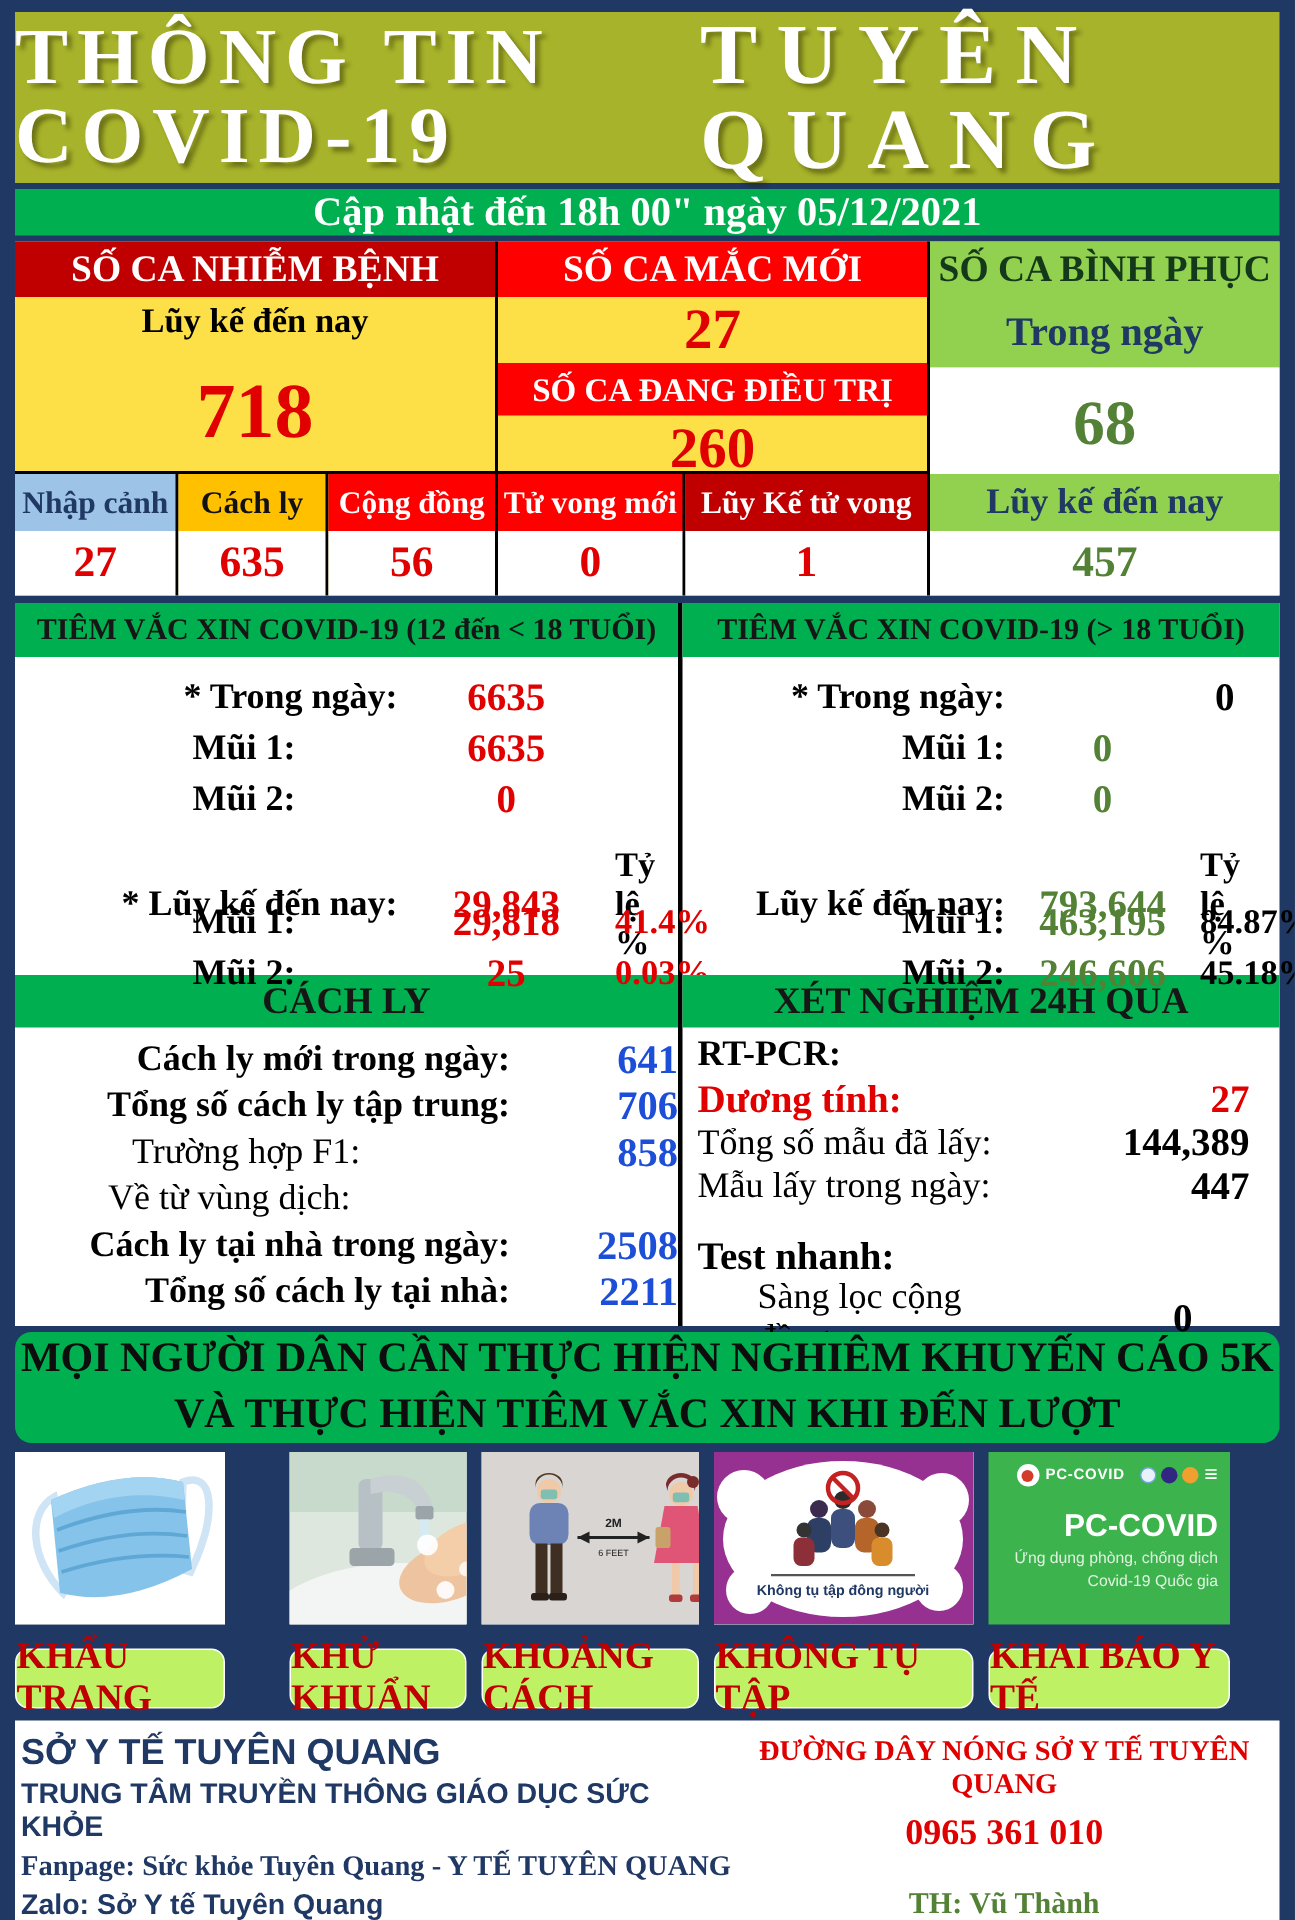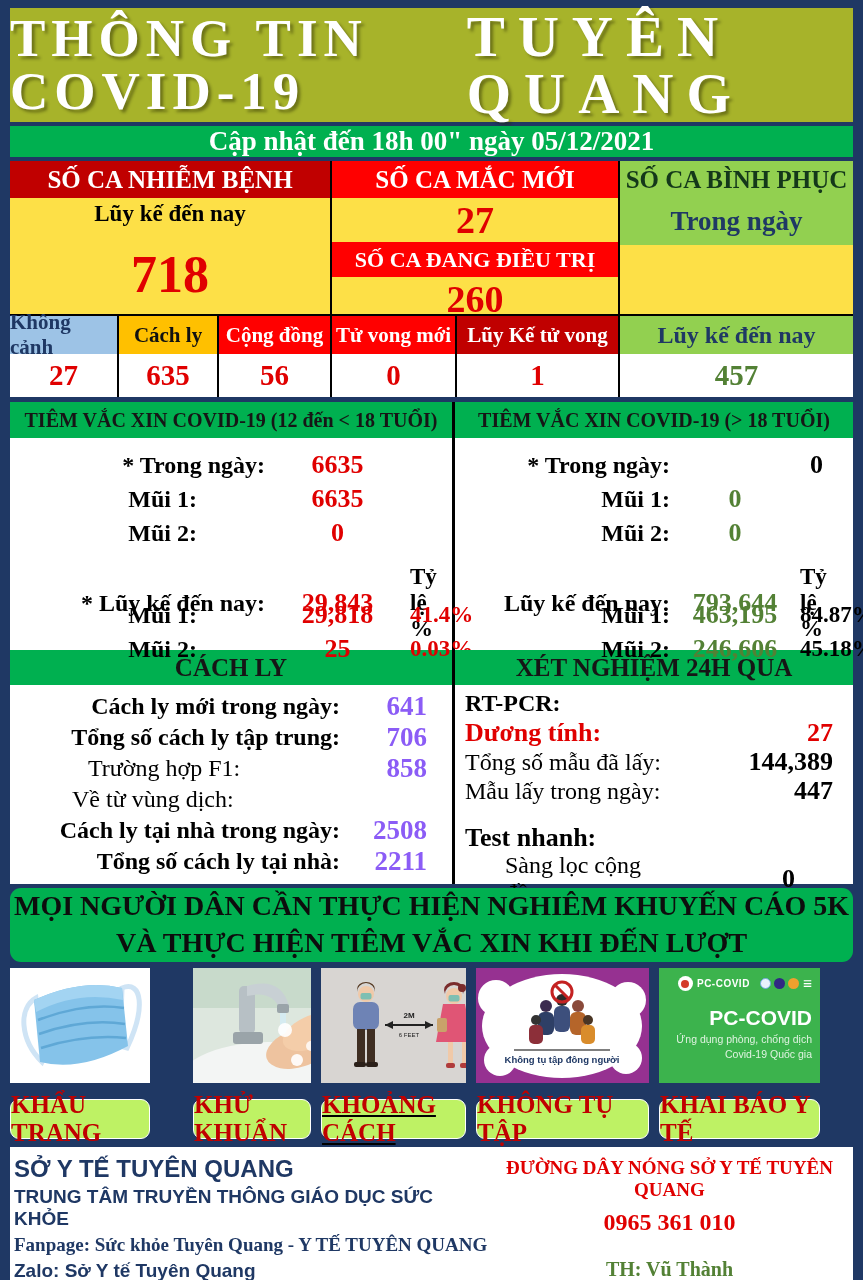--- a/index.html
+++ b/index.html
@@ -68,40 +68,40 @@
   .v-lab.ind { margin-right: 68px; }
   .v-val { justify-self: center; font-weight: bold; font-size: 26px; }
   .v-rate { justify-self: end; padding-right: 14px; font-weight: bold; font-size: 23px; }
   .red { color: #e00000; } .grn { color: #538135; } .blk { color: #000; }
   .v-spacer { height: 14px; }
   .q-body { height: 199px; padding-top: 6px; }
   .qr { display: grid; grid-template-columns: 330px 1fr; align-items: center; height: 31px; }
   .q-lab { justify-self: end; font-weight: bold; font-size: 24px; color: #000; }
   .q-lab.norm { font-weight: normal; justify-self: start; }
   .q-lab.pl1 { padding-left: 78px; } .q-lab.pl2 { padding-left: 62px; }
-  .q-val { justify-self: end; padding-right: 25px; font-weight: bold; font-size: 27px; color: #8b5cf6; }
+  .q-val { justify-self: end; font-weight: bold; font-size: 27px; color: #1d4ed8; }
   .t-body { height: 199px; padding: 4px 0 0 10px; }
   .tr1 { display: grid; grid-template-columns: 1fr 170px; align-items: center; height: 29px; }
   .t-lab { font-size: 24px; color: #000; }
   .t-lab.b { font-weight: bold; }
   .t-lab.red-b { font-weight: bold; color: #e00000; font-size: 26px; }
   .t-lab.big { font-weight: bold; font-size: 26px; }
   .t-lab.ind { padding-left: 40px; }
   .t-val { justify-self: end; padding-right: 20px; font-weight: bold; font-size: 26px; color: #000; }
   .t-val.red { color: #e00000; }
   .t-val.z { padding-right: 58px; }
   .t-spacer { height: 18px; }
   
   .banner { margin-top: 4px; height: 76px; background: #00b050; color: #0d0d0d;
             display: flex; flex-direction: column; align-items: center; justify-content: center;
             font-weight: bold; font-size: 28px; line-height: 1.32; border-radius: 11px; }
   
   .tiles { margin-top: 6px; display: flex; gap: 10px; }
   .tile { display: flex; flex-direction: column; }
-  .t1 { width: 140px; } .t2 { width: 151px; padding-left: 33px; } .t3 { width: 145px; text-decoration: underline; } .t4 { width: 173px; } .t5 { width: 161px; }
+  .t1 { width: 140px; } .t2 { width: 151px; padding-left: 33px; } .t3 { width: 145px; } .t4 { width: 173px; } .t5 { width: 161px; }
   .tile-img { height: 115px; background: #fff; overflow: hidden; position: relative; align-items: flex-end; }
   .tile-label { margin-top: 16px; height: 40px; background: #bef264; border: 1px solid #fff;
                 border-radius: 9px; display: flex; align-items: center; justify-content: center;
                 color: #c00000; font-weight: bold; font-size: 25px; }
   .pcc { background: #3cb34d; height: 100%; padding: 8px 8px 0 8px; display: flex;
          flex-direction: column; color: #fff; }
   .pc-top { display: flex; align-items: center; gap: 4px; }
   .pc-logo { width: 15px; height: 15px; border-radius: 50%; background: #fff; position: relative; flex: none; }
   .pc-logo::after { content: ""; position: absolute; left: 3.5px; top: 3.5px; width: 8px; height: 8px;
                     border-radius: 50%; background: #d43b2a; }
@@ -151,24 +151,25 @@
       </div>
       <div class="st-col">
         <div class="hcell bg-rd">SỐ CA MẮC MỚI</div>
         <div class="c2-val">27</div>
         <div class="c2-bar">SỐ CA ĐANG ĐIỀU TRỊ</div>
         <div class="c2-val2">260</div>
       </div>
       <div class="st-col">
         <div class="hcell bg-lg">SỐ CA BÌNH PHỤC</div>
         <div class="c3-sub">Trong ngày</div>
+        <div class="c3-val">68</div>
       </div>
     </div>
     <div class="stats-bottom">
-      <div class="bd-h bg-lb">Không cảnh</div>
+      <div class="bd-h bg-lb">Nhập cảnh</div>
       <div class="bd-h bg-am">Cách ly</div>
       <div class="bd-h bg-rd">Cộng đồng</div>
       <div class="bd-h bg-rd">Tử vong mới</div>
       <div class="bd-h bg-dr">Lũy Kế tử vong</div>
       <div class="bd-h bg-lg" style="color:#1f3864; font-size:24px;">Lũy kế đến nay</div>
       <div class="bd-v">27</div>
       <div class="bd-v">635</div>
       <div class="bd-v">56</div>
       <div class="bd-v">0</div>
       <div class="bd-v">1</div>

